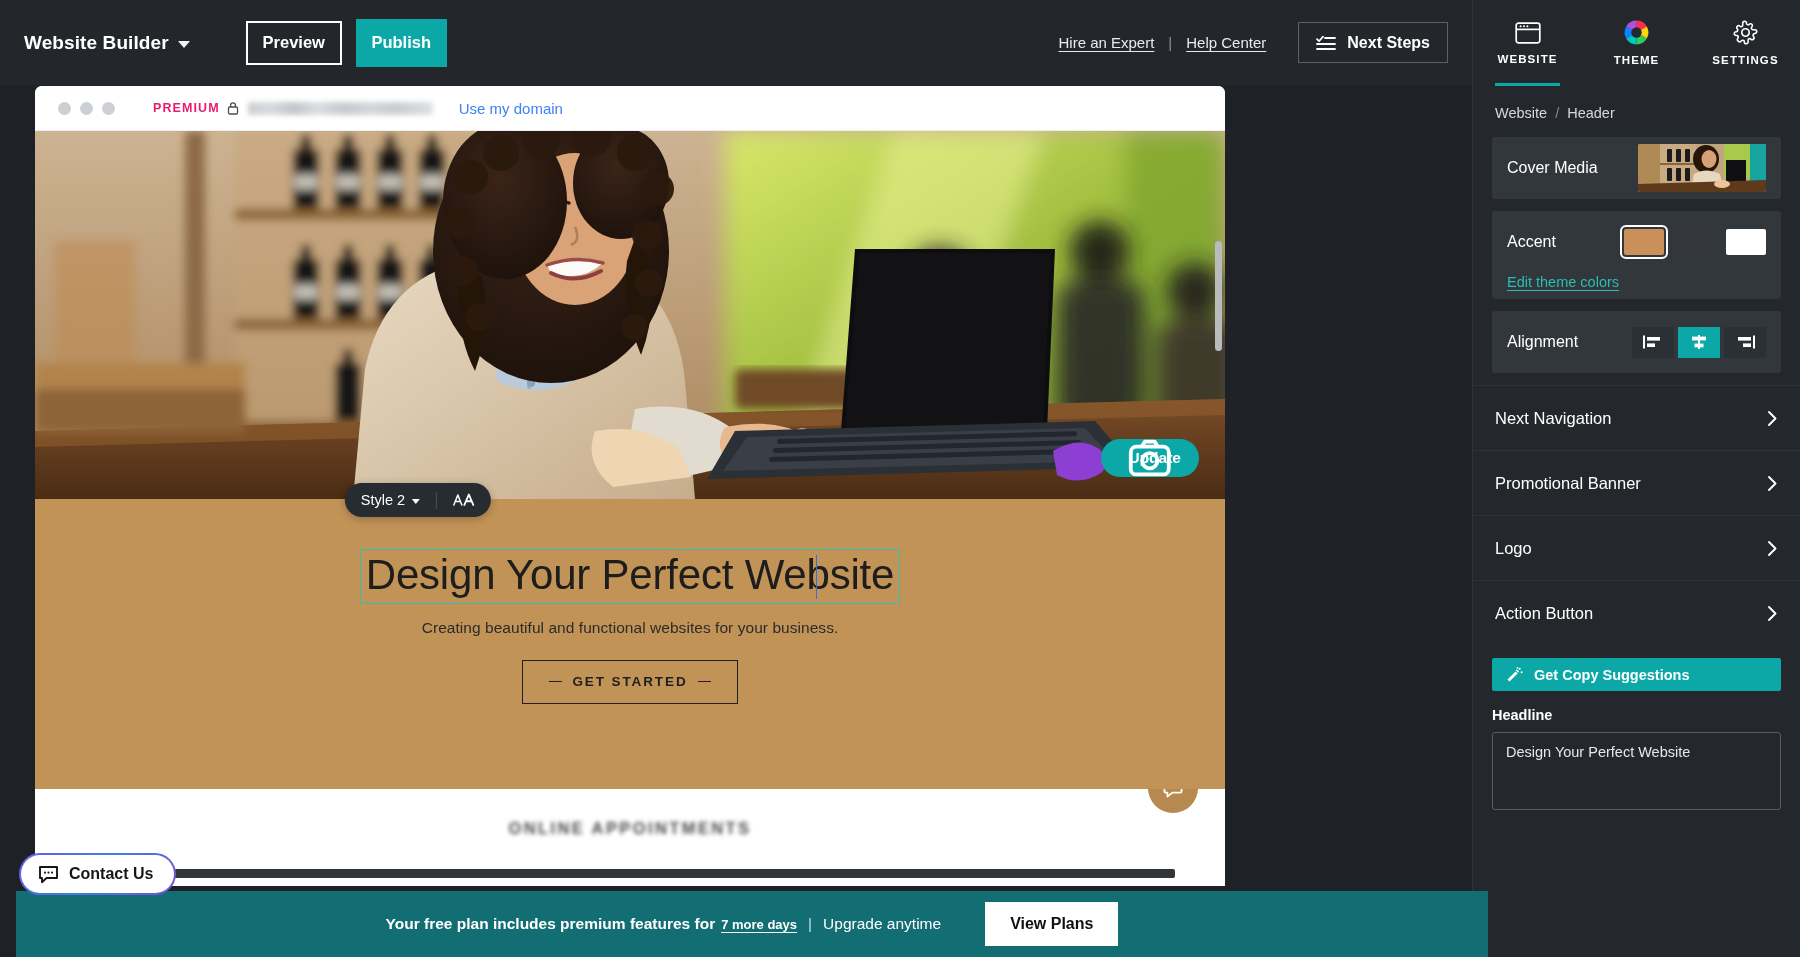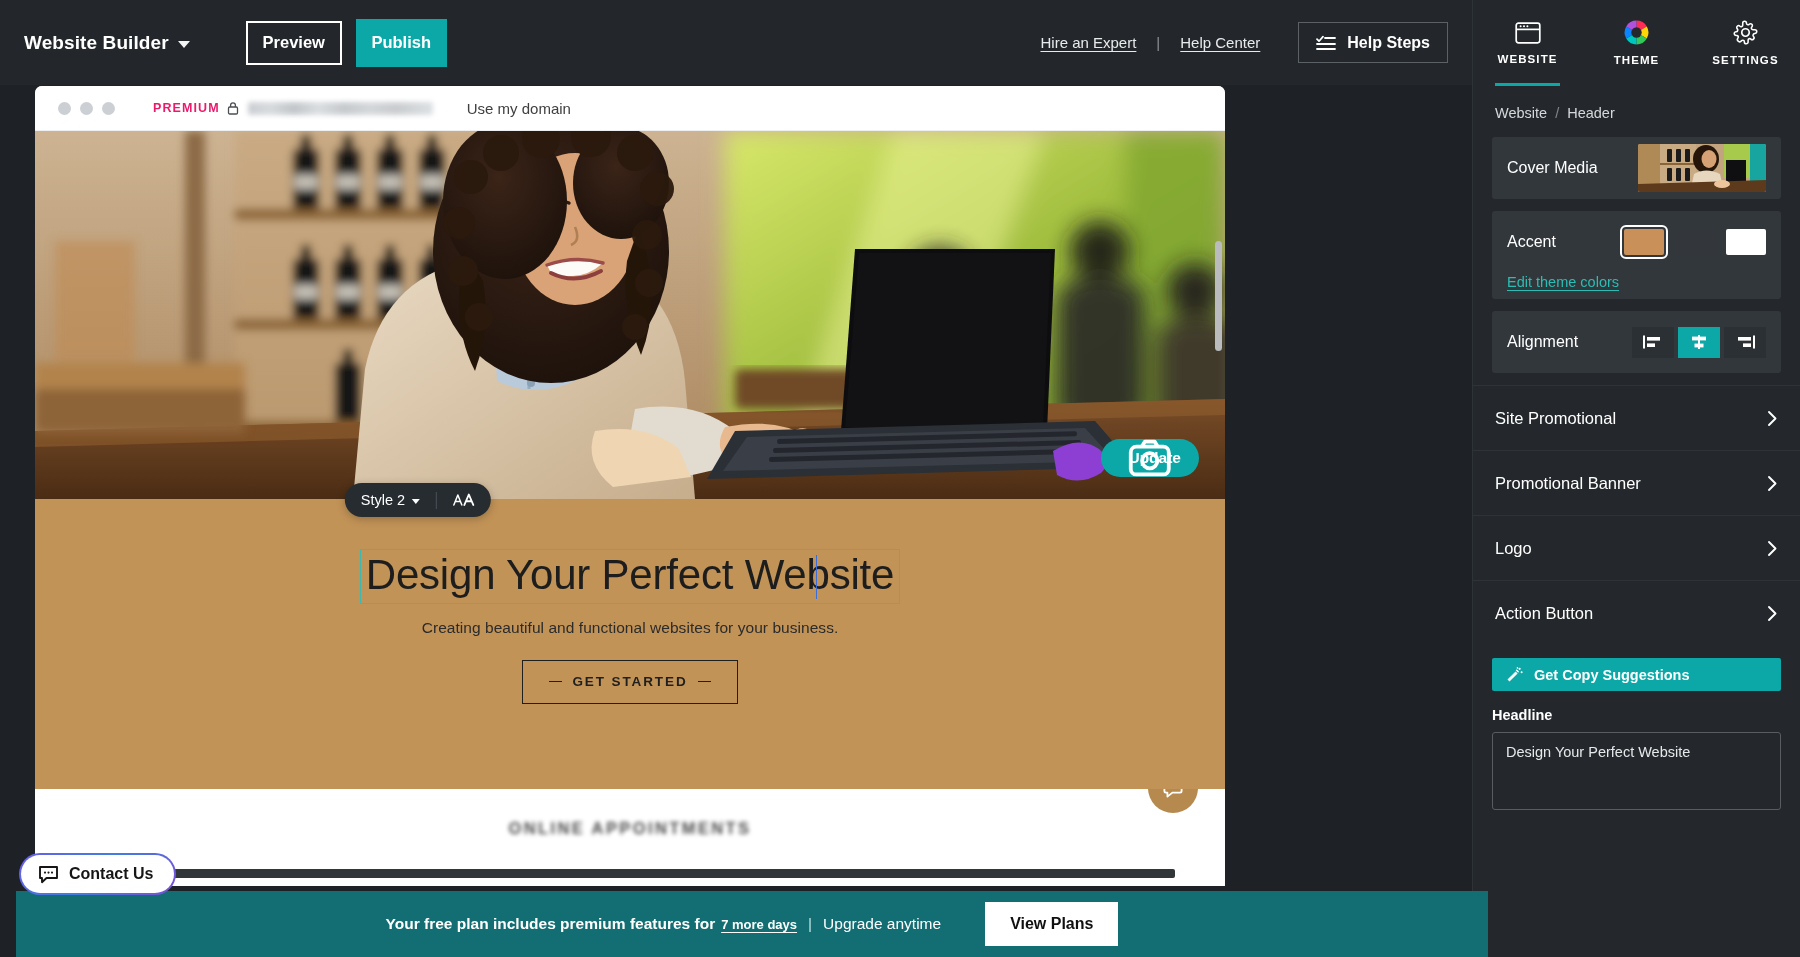--- a/index.html
+++ b/index.html
@@ -38,21 +38,21 @@
     display: flex; align-items: center; justify-content: center; cursor: pointer;
   }
   .btn-publish {
     margin-left: 14px; width: 91px; height: 48px;
     background: #0ca8a8; color: #fff; border: none;
     font-size: 16.5px; font-weight: bold; font-family: inherit;
     display: flex; align-items: center; justify-content: center; cursor: pointer;
   }
   .topbar-right {
     margin-left: auto; margin-right: 24px;
-    display: flex; align-items: center; gap: 6px;
+    display: flex; align-items: center; gap: 0;
   }
   .tlink {
     color: #e9eaec; font-size: 15px; text-decoration: underline;
     text-underline-offset: 3px; cursor: pointer; white-space: nowrap;
   }
   .tsep { color: #8b9096; margin: 0 14px; font-size: 15px; }
   .btn-next {
     margin-left: 32px; height: 41px; padding: 0 17px;
     border: 1.5px solid #5c6165; background: transparent; color: #fff;
     display: flex; align-items: center; gap: 11px;
@@ -76,21 +76,21 @@
     font-weight: bold; letter-spacing: 1.1px;
   }
   .lock { margin-left: 7px; display: flex; align-items: center; }
   .url-blur {
     margin-left: 9px; width: 185px; height: 13px;
     background: linear-gradient(90deg,#c9ccd0 0%,#d6d9dc 12%,#bfc3c7 25%,#d9dcdf 38%,
                 #c3c7cb 52%, #d2d5d8 66%, #c7cacd 80%, #dcdfe2 100%);
     filter: blur(2.6px); opacity: .95; border-radius: 2px;
   }
   .use-domain {
-    margin-left: 34px; color: #404040; font-size: 15px; cursor: pointer;
+    margin-left: 26px; color: #3b82f6; font-size: 15px; cursor: pointer;
   }
 
   
   .hero-photo {
     position: relative; height: 368px; overflow: hidden; background: #2a1c12;
   }
   .hero-photo svg { position: absolute; inset: 0; width: 100%; height: 100%; }
   .btn-update {
     position: absolute; right: 26px; bottom: 22px;
     height: 38px; padding: 0 18px; border-radius: 19px;
@@ -307,21 +307,21 @@
         <span class="tlink">Help Center</span>
         <button class="btn-next">
           <span>
             <svg width="20" height="16" viewBox="0 0 20 16" fill="none">
               <path d="M1 4.2 L3 6.2 L7 1.6" stroke="#fff" stroke-width="1.7" stroke-linecap="round" stroke-linejoin="round"></path>
               <line x1="9" y1="3" x2="19" y2="3" stroke="#fff" stroke-width="1.8" stroke-linecap="round"></line>
               <line x1="1" y1="9" x2="19" y2="9" stroke="#fff" stroke-width="1.8" stroke-linecap="round"></line>
               <line x1="1" y1="14" x2="19" y2="14" stroke="#fff" stroke-width="1.8" stroke-linecap="round"></line>
             </svg>
           </span>
-          <span>Help Steps</span>
+          <span>Next Steps</span>
         </button>
       </div>
     </div>
 
     <div class="browser">
 
       <div class="browser-bar">
         <div class="dots">
           <span class="dot"></span>
           <span class="dot"></span>
@@ -712,21 +712,21 @@
               <line x1="20" y1="1.5" x2="20" y2="14.5" stroke="#fff" stroke-width="2"></line>
               <rect x="4" y="3" width="13" height="3.6" fill="#fff"></rect>
               <rect x="9" y="9.4" width="8" height="3.6" fill="#fff"></rect>
             </svg>
           </span>
         </span>
       </div>
     </div>
 
     <div class="list-row" style="margin-top:10px">
-      <span class="lr-label">Site Promotional</span>
+      <span class="lr-label">Next Navigation</span>
       <span>
         <svg width="11" height="17" viewBox="0 0 11 17" fill="none">
             <path d="M2 2 L8.5 8.5 L2 15" stroke="#fff" stroke-width="1.9" stroke-linecap="round" stroke-linejoin="round"></path>
           </svg>
       </span>
     </div>
     <div class="list-row">
       <span class="lr-label">Promotional Banner</span>
       <span>
         <svg width="11" height="17" viewBox="0 0 11 17" fill="none">

